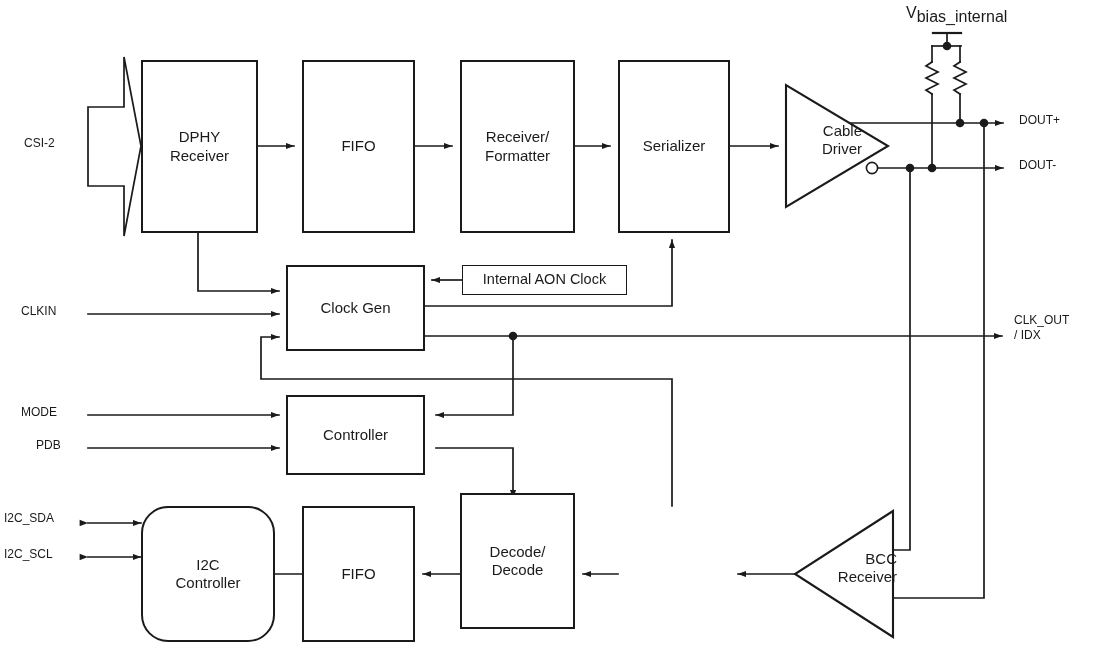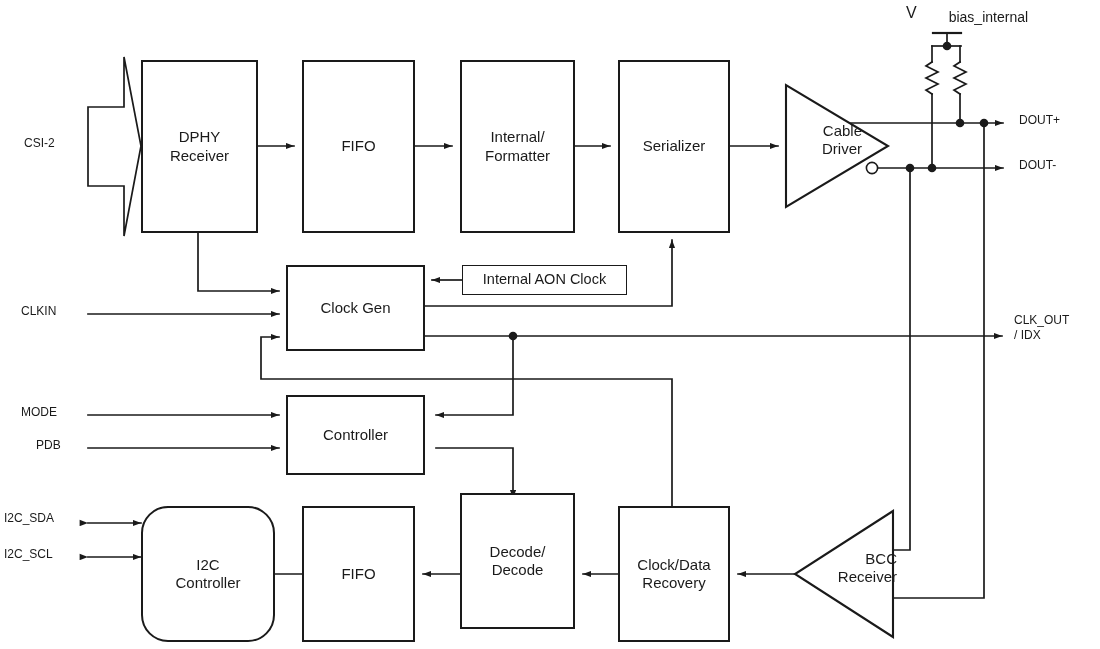--- a/index.html
+++ b/index.html
@@ -8,21 +8,21 @@
   #stage{position:relative;width:1100px;height:649px;background:#ffffff;overflow:hidden;}
   svg#wires{position:absolute;left:0;top:0;width:1100px;height:649px;}
   .blk{position:absolute;box-sizing:border-box;border:2px solid #1a1a1a;background:#ffffff;
        display:flex;align-items:center;justify-content:center;text-align:center;
        font-size:15px;color:#1a1a1a;line-height:1.22;}
   .blk.thin{border-width:1.6px;}
   .lbl{position:absolute;font-size:12px;color:#1a1a1a;white-space:nowrap;line-height:1.25;}
   .lbl.r{text-align:right;}
   .tri-lbl{position:absolute;font-size:15px;color:#1a1a1a;text-align:right;line-height:1.22;white-space:nowrap;}
   .vb{position:absolute;font-size:16px;color:#1a1a1a;white-space:nowrap;}
-  .vb sub{font-size:14px;margin-left:32px;}
+  .vb sub{font-size:16px;}
 </style>
 </head>
 <body>
 
 <div id="stage">
 
   <svg id="wires" viewBox="0 0 1100 649" xmlns="http://www.w3.org/2000/svg">
     <defs>
       <marker id="ah" markerWidth="9" markerHeight="9" refX="8.4" refY="3.2" orient="auto" markerUnits="userSpaceOnUse">
         <path d="M0,0 L8.6,3.2 L0,6.4 z" fill="#1a1a1a"></path>
@@ -108,21 +108,21 @@
       <span>Receiver</span>
     </span>
   </div>
 
   <div class="blk" style="left:302px;top:60px;width:113px;height:173px;">
     <span>FIFO</span>
   </div>
 
   <div class="blk" style="left:460px;top:60px;width:115px;height:173px;">
     <span>
-      <span>Internal/</span><br>
+      <span>Receiver/</span><br>
       <span>Formatter</span>
     </span>
   </div>
 
   <div class="blk" style="left:286px;top:265px;width:139px;height:86px;">
     <span>Clock Gen</span>
   </div>
 
   <div class="blk" style="left:618px;top:60px;width:112px;height:173px;">
     <span>Serializer</span>
@@ -147,26 +147,20 @@
     <span>FIFO</span>
   </div>
 
   <div class="blk" style="left:460px;top:493px;width:115px;height:136px;">
     <span>
       <span>Decode/</span><br>
       <span>Decode</span>
     </span>
   </div>
 
-  <div class="blk" style="left:618px;top:506px;width:112px;height:136px;">
-    <span>
-      <span>Clock/Data</span><br>
-      <span>Recovery</span>
-    </span>
-  </div>
 
   <div class="tri-lbl" style="left:792px;top:122px;width:70px;">
     <span>Cable</span><br>
     <span>Driver</span>
   </div>
 
   <div class="tri-lbl" style="left:813px;top:550px;width:84px;">
     <span>BCC</span><br>
     <span>Receiver</span>
   </div>

